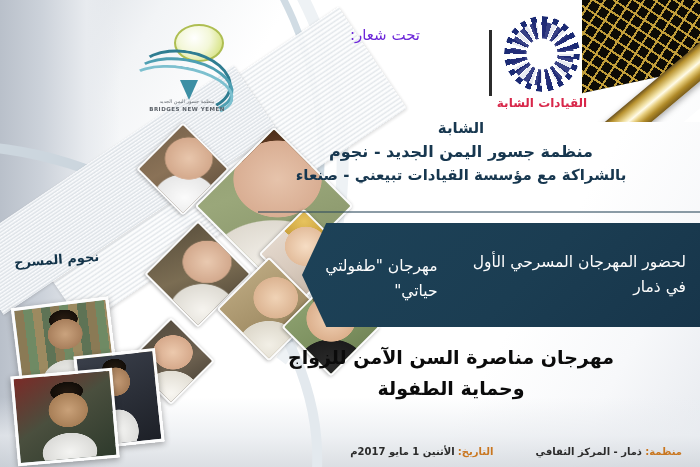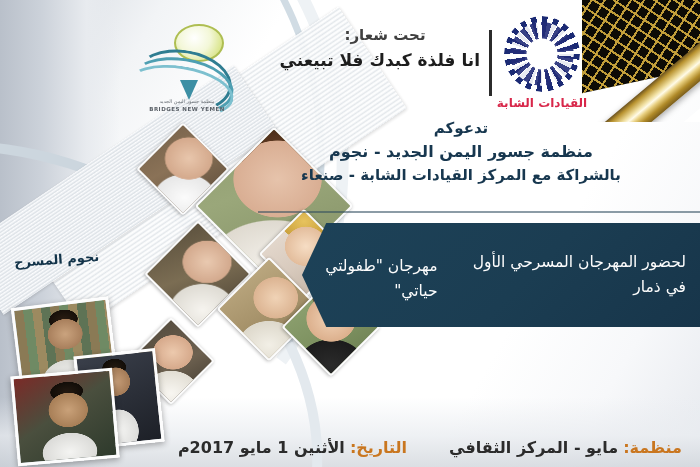--- a/index.html
+++ b/index.html
@@ -138,21 +138,21 @@
     opacity:.9;
   }
   .ly-txt{position:absolute;left:0;top:80px;width:104px;text-align:center;
     font-size:12px;font-weight:bold;color:#d8274a;direction:rtl;letter-spacing:-.2px;}
 
   
   .slogan{position:absolute;right:220px;top:26px;width:190px;text-align:center;direction:rtl;}
   .slogan .rule{
     position:absolute;right:-12px;top:4px;width:3px;height:66px;background:#2b2b2b;
   }
-  .slogan-label{font-size:15px;font-weight:bold;color:#404040;letter-spacing:0px;line-height:1.2;}
+  .slogan-label{font-size:15px;font-weight:normal;color:#6d28d9;letter-spacing:0px;line-height:1.2;}
   .slogan-text{font-size:17px;font-weight:bold;color:#1d1d1d;line-height:1.25;margin-top:6px;white-space:nowrap;}
 
   
   .invite{position:absolute;right:14px;top:118px;width:450px;text-align:center;direction:rtl;color:#17374f;}
   .invite .l0{font-size:15px;font-weight:bold;line-height:1.45;}
   .invite .l1{font-size:16px;font-weight:bold;line-height:1.5;}
   .invite .l2{font-size:15px;font-weight:bold;line-height:1.5;}
 
   
   .navy{
@@ -171,21 +171,21 @@
     color:#0b0b0b;font-weight:bold;
   }
   .maintitle .t1{font-size:19px;line-height:1.45;}
   .maintitle .t2{font-size:19px;line-height:1.45;margin-top:3px;}
 
   
   .footer{
     position:absolute;right:18px;bottom:10px;width:470px;
     display:flex;justify-content:flex-start;gap:42px;direction:rtl;align-items:baseline;
   }
-  .fgroup{white-space:nowrap;font-size:16px;}
+  .fgroup{white-space:nowrap;font-size:10px;}
   .fkey{color:#c9761f;font-weight:bold;}
   .fval{color:#2b2b2b;font-weight:bold;}
 
   
   .stars-label{
     position:absolute;left:14px;top:252px;font-size:13px;font-weight:bold;
     color:#123349;direction:rtl;transform:rotate(-4deg);
   }
 
   
@@ -356,41 +356,44 @@
 
   <div class="logo-youth">
     <div class="ly-ring"></div>
     <div class="ly-ring2"></div>
     <div class="ly-txt">القيادات الشابة</div>
   </div>
 
   <div class="slogan">
     <div class="rule"></div>
     <div class="slogan-label">تحت شعار:</div>
-    <div class="slogan-text">انا فلذة كبدك فلا تبيعني</div>
   </div>
 
   <div class="invite">
-    <div class="l0">تدعوكم</div>
+    <div class="l0">الشابة</div>
     <div class="l1">منظمة جسور اليمن الجديد  -  نجوم</div>
-    <div class="l2">بالشراكة مع المركز القيادات الشابة - صنعاء</div>
+    <div class="l2">بالشراكة مع مؤسسة القيادات تبيعني - صنعاء</div>
   </div>
 
   <div class="sep-line"></div>
 
   <div class="navy">
     <div class="n1">لحضور المهرجان المسرحي الأول في ذمار</div>
     <div class="n2">مهرجان "طفولتي حياتي"</div>
   </div>
 
+  <div class="maintitle">
+    <div class="t1">مهرجان مناصرة السن الآمن للزواج</div>
+    <div class="t2">وحماية الطفولة</div>
+  </div>
 
   <div class="footer">
     <div class="fgroup">
       <span class="fkey">منظمة:</span>
-      <span class="fval">مايو - المركز الثقافي</span>
+      <span class="fval">ذمار - المركز الثقافي</span>
     </div>
     <div class="fgroup">
       <span class="fkey">التاريخ:</span>
       <span class="fval">الأثنين 1 مايو 2017م</span>
     </div>
   </div>
 
 </div>
 
 </body></html>

